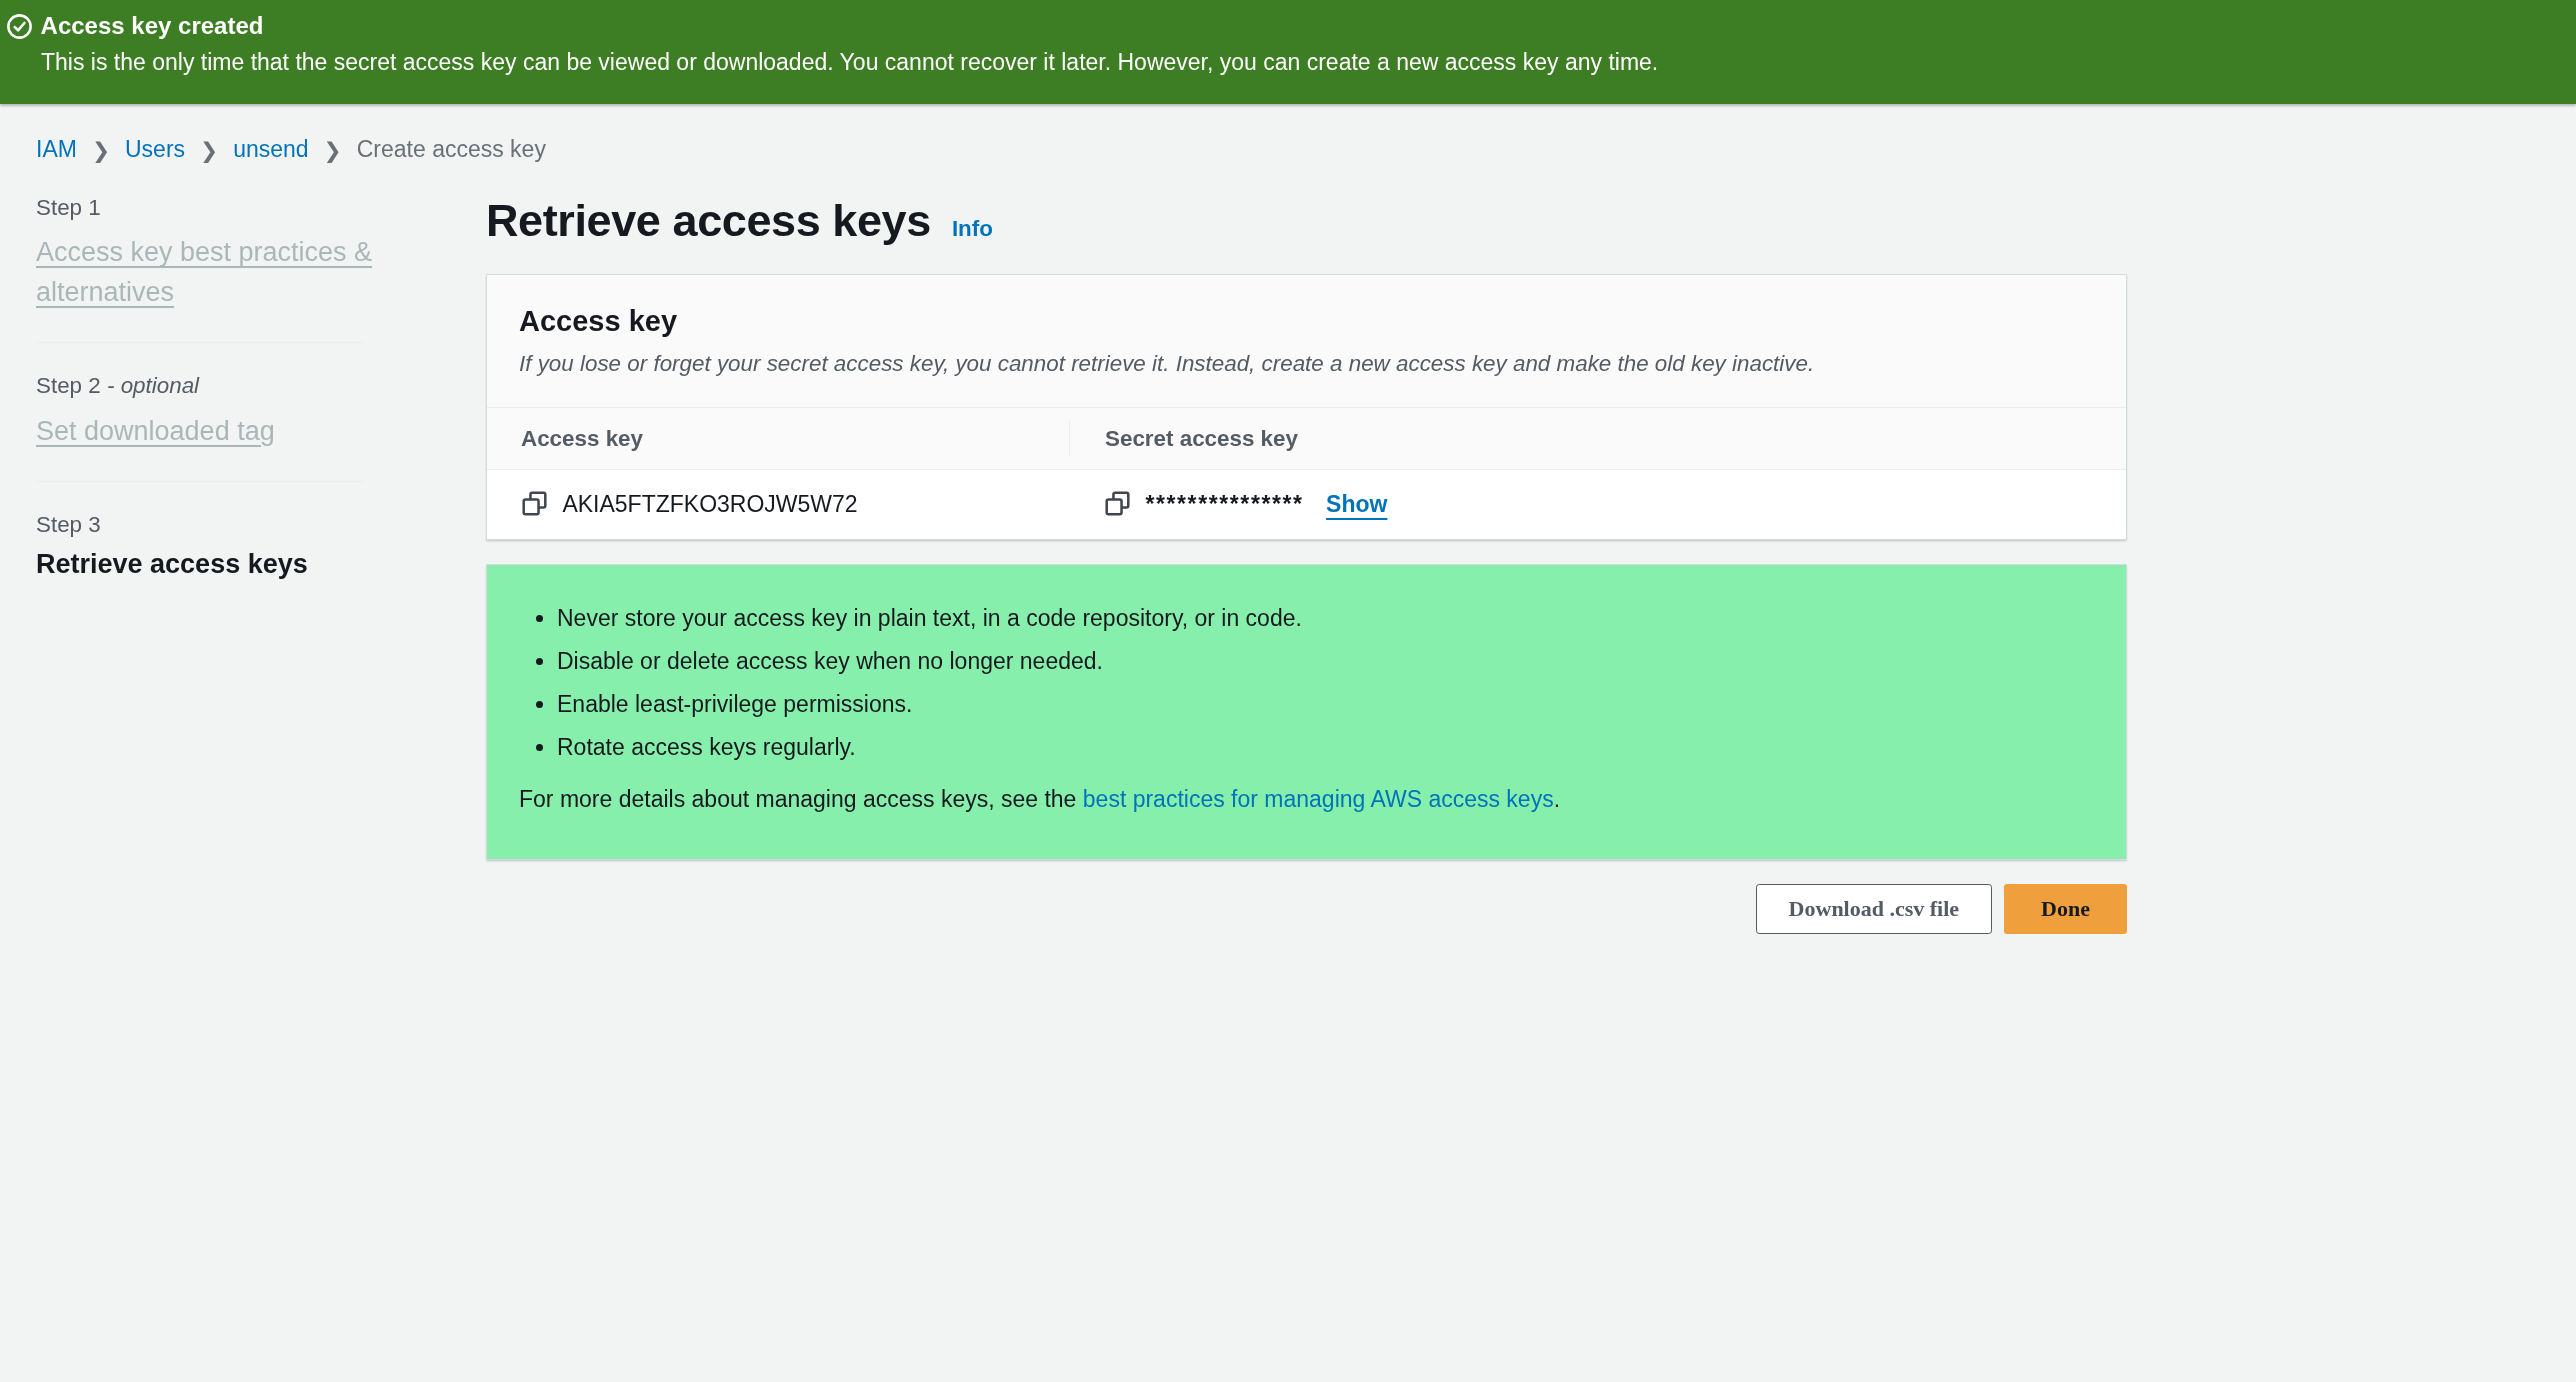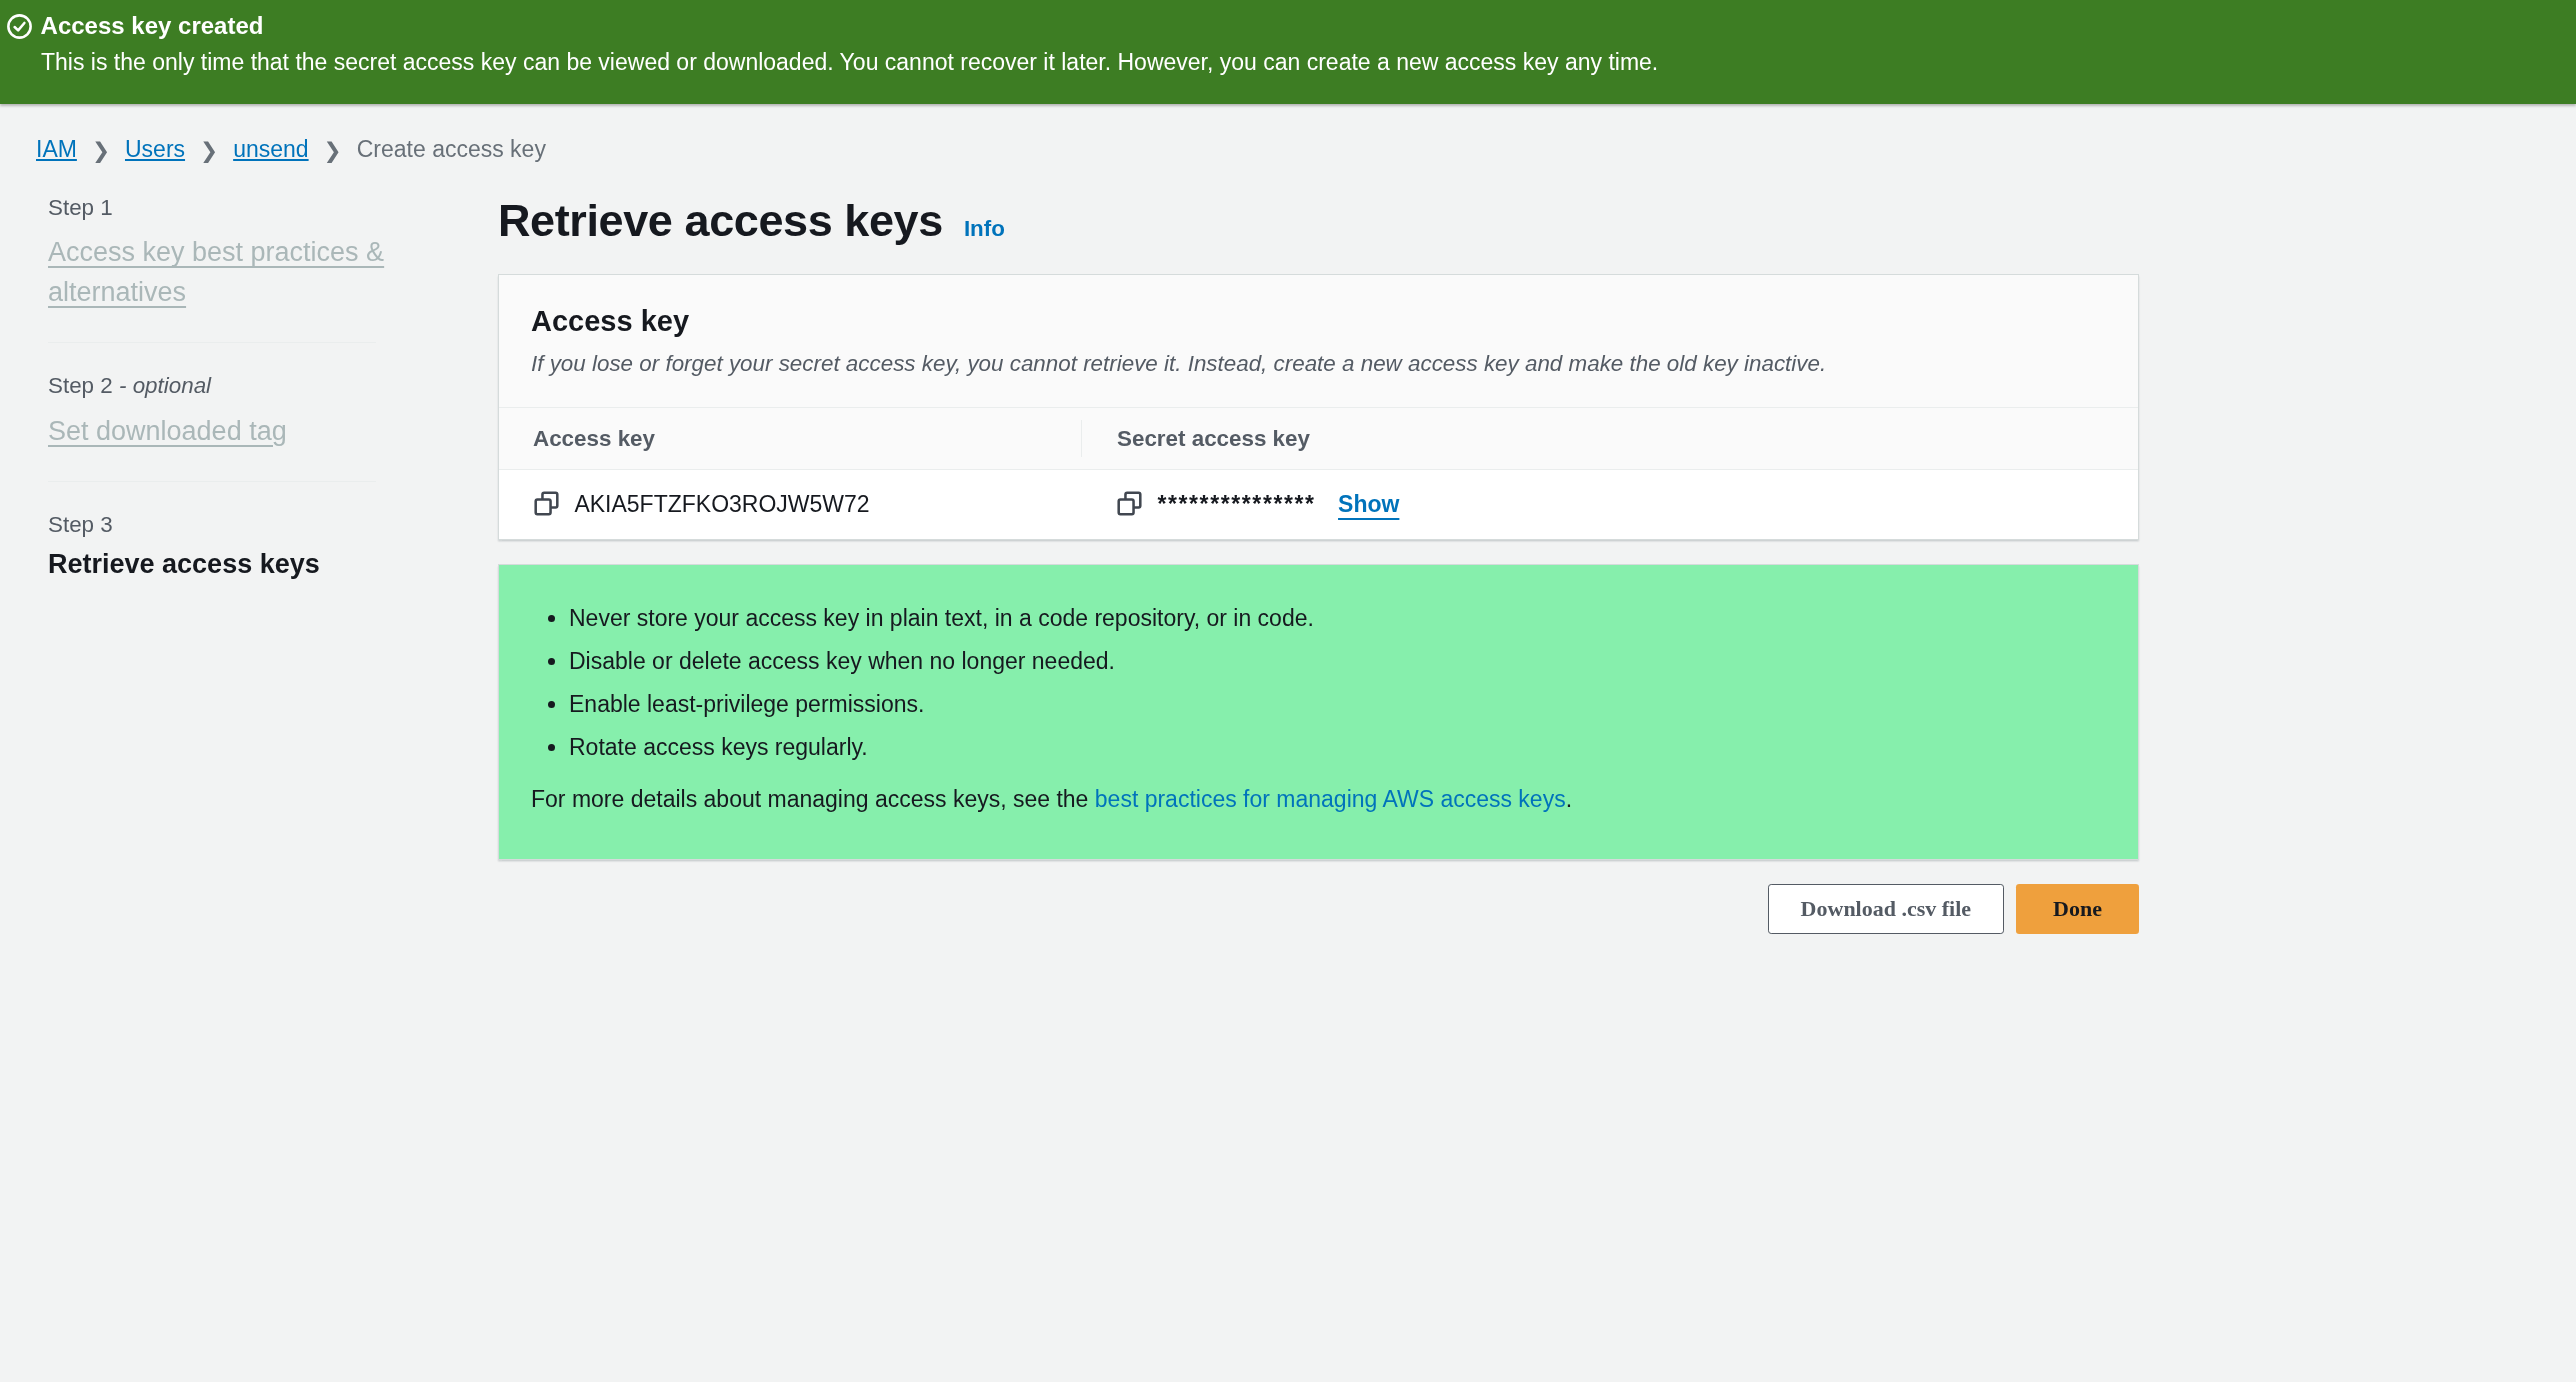--- a/index.html
+++ b/index.html
@@ -25,26 +25,26 @@
   .flash-line1 { display: flex; align-items: center; gap: 7.2px; height: 30px; }
   .flash-line1 .ticon { width: 27px; height: 27px; flex: 0 0 auto; margin-left: -1.6px; }
   .flash-title { font-weight: bold; font-size: 24px; }
   .flash-msg { margin-left: 33px; margin-top: 6.4px; font-size: 23px; line-height: 29px; }
 
   
   .breadcrumbs {
     display: flex; align-items: center; gap: 15px;
     margin: 32px 0 0 36px; font-size: 23px;
   }
-  .breadcrumbs a { color: var(--link-blue, #0073bb); text-decoration: underline; }
+  .breadcrumbs a { color: var(--link-blue, #0073bb); }
   .crumb-sep { color: #687078; font-size: 21.6px; line-height: 1; transform: translateY(0.8px); }
   .crumb-current { color: #687078; }
 
   
-  .content-row { display: flex; align-items: flex-start; padding: 21px 0 0 48px; }
+  .content-row { display: flex; align-items: flex-start; padding: 21px 0 0 36px; }
   .steps-nav { width: 368px; flex: 0 0 auto; padding-top: 11.2px; }
   .main-col { width: 1641px; margin-left: 82px; flex: 0 0 auto; }
 
   
   .step-label { color: #545b64; font-size: 22.4px; margin-bottom: 11.2px; }
   .step-label em { font-style: italic; }
   .step-link {
     display: inline; color: #aab7b8; font-size: 27px; line-height: 40px;
     text-decoration: underline; text-underline-offset: 4.8px;
   }

